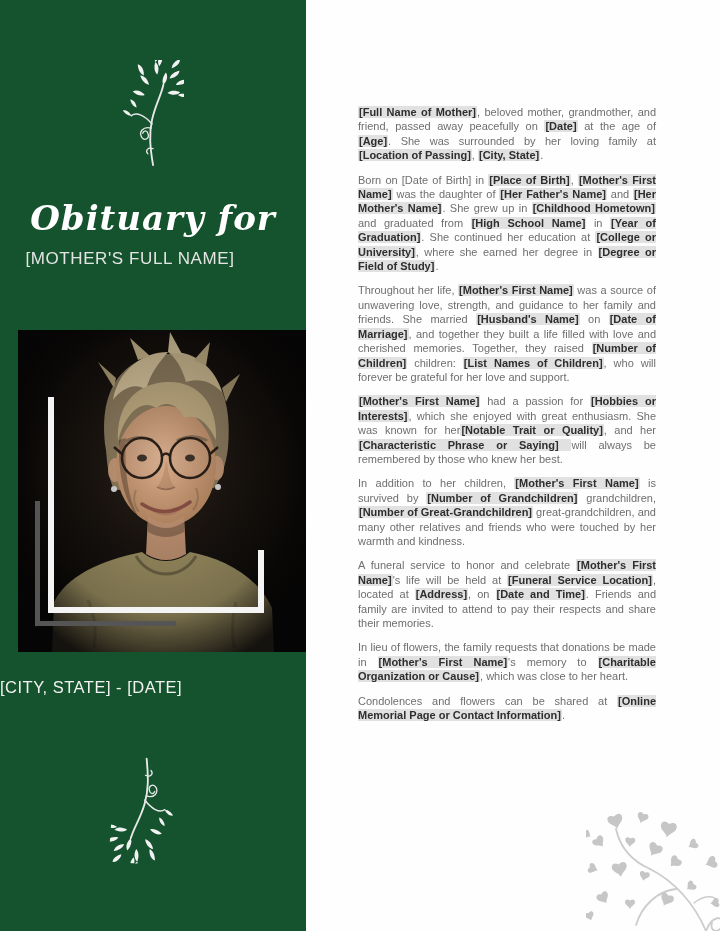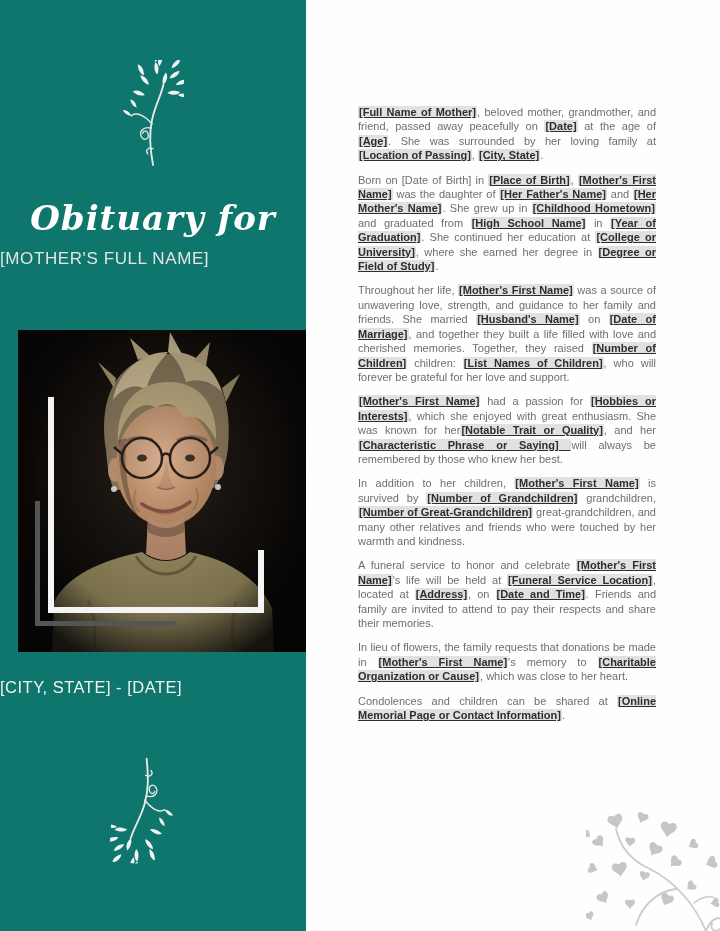--- a/index.html
+++ b/index.html
@@ -17,21 +17,21 @@
   .ornament-bottom {
     position:absolute; left:112px; top:760px; width:66px; height:104px;
     transform:rotate(184deg);
   }
   .sidebar-title {
     position:absolute; left:0; top:198px; width:306px; text-align:center;
     color:#ffffff; font-family:"DejaVu Serif", serif; font-style:italic;
     font-weight:bold; font-size:34px; letter-spacing:1px;
   }
   .sidebar-name {
-    position:absolute; left:0; top:249px; width:260px; text-align:left;
+    position:absolute; left:0; top:249px; width:260px; text-align:center;
     color:#e4e4e4; font-size:17px; letter-spacing:0.6px;
   }
   .photo { position:absolute; left:18px; top:330px; width:288px; height:322px; }
   .photo svg { display:block; width:100%; height:100%; }
   
   .fr { position:absolute; }
   .fr-white-left   { left:48px;  top:397px; width:6px;   height:216px; background:#f4f4f4; }
   .fr-white-bottom { left:48px;  top:607px; width:216px; height:6px;   background:#f4f4f4; }
   .fr-white-right  { left:258px; top:550px; width:6px;   height:63px;  background:#f4f4f4; }
   .fr-gray-left    { left:35px;  top:501px; width:5px;   height:125px; background:#555555; }
@@ -42,30 +42,30 @@
   }
   
   .content { position:absolute; left:306px; top:0; width:414px; height:931px; }
   .article { position:absolute; left:52px; top:105px; width:298px; }
   .article p {
     margin:0 0 10px 0; font-size:11px; line-height:14.4px;
     color:#6e6e6e; text-align:justify;
   }
   .ph {
     font-weight:bold; color:#2e2e2e; background:#e1e1e1;
-    padding:0 1px; border-radius:1px;text-decoration:underline;
+    padding:0 1px; border-radius:1px;
   }
   .corner-ornament { position:absolute; right:0; bottom:0; width:134px; height:124px; }
 </style>
 </head>
 <body>
 
 <div class="page">
 
-  <div class="sidebar" style="background: #0f766e;">
+  <div class="sidebar" style="background: #14532d;">
 
     <div class="ornament-top">
       <svg viewBox="0 0 64 104">
         <defs>
           <path id="petalA" d="M0 0 C3 -3 5 -8 2.5 -12 C0 -9 -2 -4 0 0 Z"></path>
         </defs>
         <g stroke="#e8e8e8" fill="none" stroke-width="1.8" stroke-linecap="round">
           <path d="M34 102 C31 84 30 72 33 58 C36 44 42 34 44 24"></path>
           <path d="M33 62 C26 54 18 50 13 54" stroke-width="1.4"></path>
           <path d="M32 66 C24 64 20 70 23 75 C26 79 31 76 29 71 C28 68 25 68 24 71" stroke-width="1.3"></path>
@@ -200,21 +200,21 @@
 
   <div class="content">
     <div class="article">
         <p style="color: rgb(110, 110, 110);"><span class="ph" style="background: rgb(225, 225, 225); color: rgb(46, 46, 46);">[Full Name of Mother]</span><span>, beloved mother, grandmother, and friend, passed away peacefully on </span><span class="ph" style="background: rgb(225, 225, 225); color: rgb(46, 46, 46);">[Date]</span><span> at the age of </span><span class="ph" style="background: rgb(225, 225, 225); color: rgb(46, 46, 46);">[Age]</span><span>. She was surrounded by her loving family at </span><span class="ph" style="background: rgb(225, 225, 225); color: rgb(46, 46, 46);">[Location of Passing]</span><span>, </span><span class="ph" style="background: rgb(225, 225, 225); color: rgb(46, 46, 46);">[City, State]</span><span>.</span></p>
         <p style="color: rgb(110, 110, 110);"><span>Born on [Date of Birth] in </span><span class="ph" style="background: rgb(225, 225, 225); color: rgb(46, 46, 46);">[Place of Birth]</span><span>, </span><span class="ph" style="background: rgb(225, 225, 225); color: rgb(46, 46, 46);">[Mother's First Name]</span><span> was the daughter of </span><span class="ph" style="background: rgb(225, 225, 225); color: rgb(46, 46, 46);">[Her Father's Name]</span><span> and </span><span class="ph" style="background: rgb(225, 225, 225); color: rgb(46, 46, 46);">[Her Mother's Name]</span><span>. She grew up in </span><span class="ph" style="background: rgb(225, 225, 225); color: rgb(46, 46, 46);">[Childhood Hometown]</span><span> and graduated from </span><span class="ph" style="background: rgb(225, 225, 225); color: rgb(46, 46, 46);">[High School Name]</span><span> in </span><span class="ph" style="background: rgb(225, 225, 225); color: rgb(46, 46, 46);">[Year of Graduation]</span><span>. She continued her education at </span><span class="ph" style="background: rgb(225, 225, 225); color: rgb(46, 46, 46);">[College or University]</span><span>, where she earned her degree in </span><span class="ph" style="background: rgb(225, 225, 225); color: rgb(46, 46, 46);">[Degree or Field of Study]</span><span>.</span></p>
         <p style="color: rgb(110, 110, 110);"><span>Throughout her life, </span><span class="ph" style="background: rgb(225, 225, 225); color: rgb(46, 46, 46);">[Mother's First Name]</span><span> was a source of unwavering love, strength, and guidance to her family and friends. She married </span><span class="ph" style="background: rgb(225, 225, 225); color: rgb(46, 46, 46);">[Husband's Name]</span><span> on </span><span class="ph" style="background: rgb(225, 225, 225); color: rgb(46, 46, 46);">[Date of Marriage]</span><span>, and together they built a life filled with love and cherished memories. Together, they raised </span><span class="ph" style="background: rgb(225, 225, 225); color: rgb(46, 46, 46);">[Number of Children]</span><span> children: </span><span class="ph" style="background: rgb(225, 225, 225); color: rgb(46, 46, 46);">[List Names of Children]</span><span>, who will forever be grateful for her love and support.</span></p>
         <p style="color: rgb(110, 110, 110);"><span class="ph" style="background: rgb(225, 225, 225); color: rgb(46, 46, 46);">[Mother's First Name]</span><span> had a passion for </span><span class="ph" style="background: rgb(225, 225, 225); color: rgb(46, 46, 46);">[Hobbies or Interests]</span><span>, which she enjoyed with great enthusiasm. She was known for her</span><span class="ph" style="background: rgb(225, 225, 225); color: rgb(46, 46, 46);">[Notable Trait or Quality]</span><span>, and her </span><span class="ph" style="background: rgb(225, 225, 225); color: rgb(46, 46, 46);">[Characteristic Phrase or Saying] </span><span> will always be remembered by those who knew her best.</span></p>
         <p style="color: rgb(110, 110, 110);"><span>In addition to her children, </span><span class="ph" style="background: rgb(225, 225, 225); color: rgb(46, 46, 46);">[Mother's First Name]</span><span> is survived by </span><span class="ph" style="background: rgb(225, 225, 225); color: rgb(46, 46, 46);">[Number of Grandchildren]</span><span> grandchildren, </span><span class="ph" style="background: rgb(225, 225, 225); color: rgb(46, 46, 46);">[Number of Great-Grandchildren]</span><span> great-grandchildren, and many other relatives and friends who were touched by her warmth and kindness.</span></p>
         <p style="color: rgb(110, 110, 110);"><span>A funeral service to honor and celebrate </span><span class="ph" style="background: rgb(225, 225, 225); color: rgb(46, 46, 46);">[Mother's First Name]</span><span>'s life will be held at </span><span class="ph" style="background: rgb(225, 225, 225); color: rgb(46, 46, 46);">[Funeral Service Location]</span><span>, located at </span><span class="ph" style="background: rgb(225, 225, 225); color: rgb(46, 46, 46);">[Address]</span><span>, on </span><span class="ph" style="background: rgb(225, 225, 225); color: rgb(46, 46, 46);">[Date and Time]</span><span>. Friends and family are invited to attend to pay their respects and share their memories.</span></p>
         <p style="color: rgb(110, 110, 110);"><span>In lieu of flowers, the family requests that donations be made in </span><span class="ph" style="background: rgb(225, 225, 225); color: rgb(46, 46, 46);">[Mother's First Name]</span><span>'s memory to </span><span class="ph" style="background: rgb(225, 225, 225); color: rgb(46, 46, 46);">[Charitable Organization or Cause]</span><span>, which was close to her heart.</span></p>
-        <p style="color: rgb(110, 110, 110);"><span>Condolences and children can be shared at </span><span class="ph" style="background: rgb(225, 225, 225); color: rgb(46, 46, 46);">[Online Memorial Page or Contact Information]</span><span>.</span></p>
+        <p style="color: rgb(110, 110, 110);"><span>Condolences and flowers can be shared at </span><span class="ph" style="background: rgb(225, 225, 225); color: rgb(46, 46, 46);">[Online Memorial Page or Contact Information]</span><span>.</span></p>
       </div>
 
     <div class="corner-ornament">
       <svg viewBox="0 0 134 124">
         <defs>
           <path id="heartC" d="M0 4 C-1.2 1 -5 0 -5 -3 C-5 -5.6 -2.4 -6.4 0 -4.4 C2.4 -6.4 5 -5.6 5 -3 C5 0 1.2 1 0 4 Z"></path>
         </defs>
         <g stroke="#cccccc" fill="none" stroke-width="1.8" stroke-linecap="round">
           <path d="M120 124 C108 96 88 74 64 62"></path>
           <path d="M64 62 C46 54 34 40 30 22"></path>

